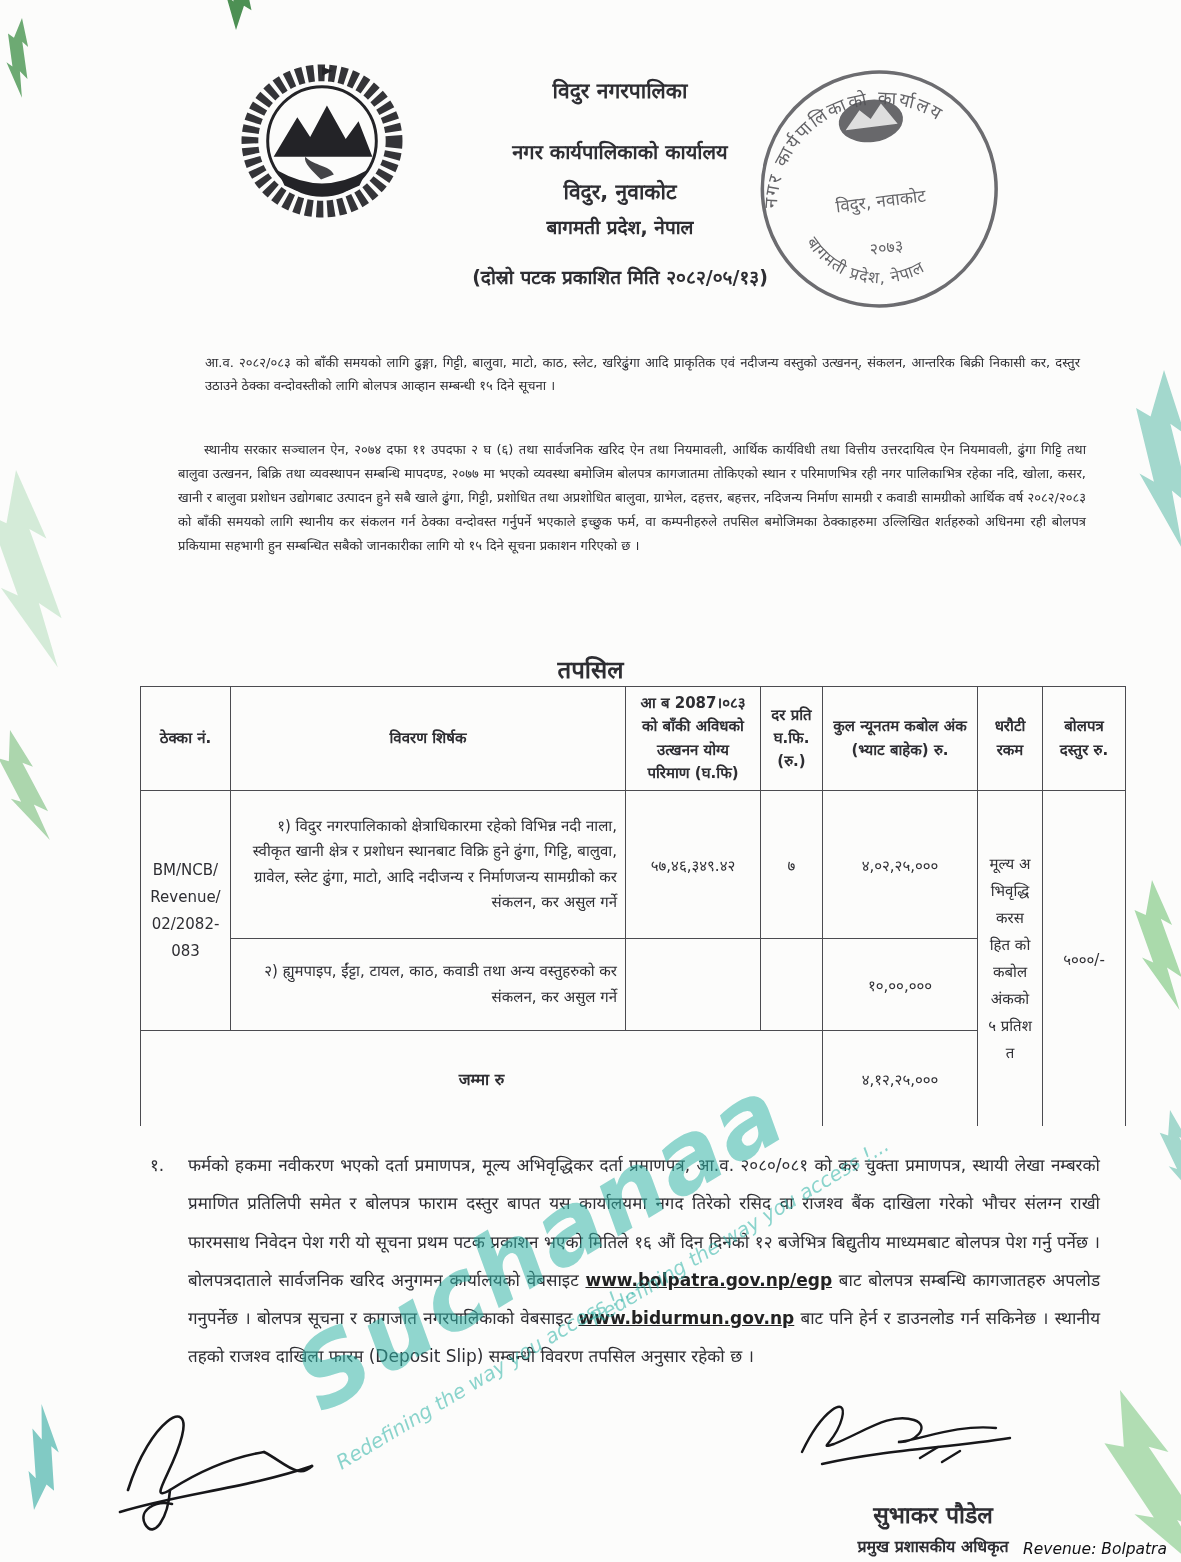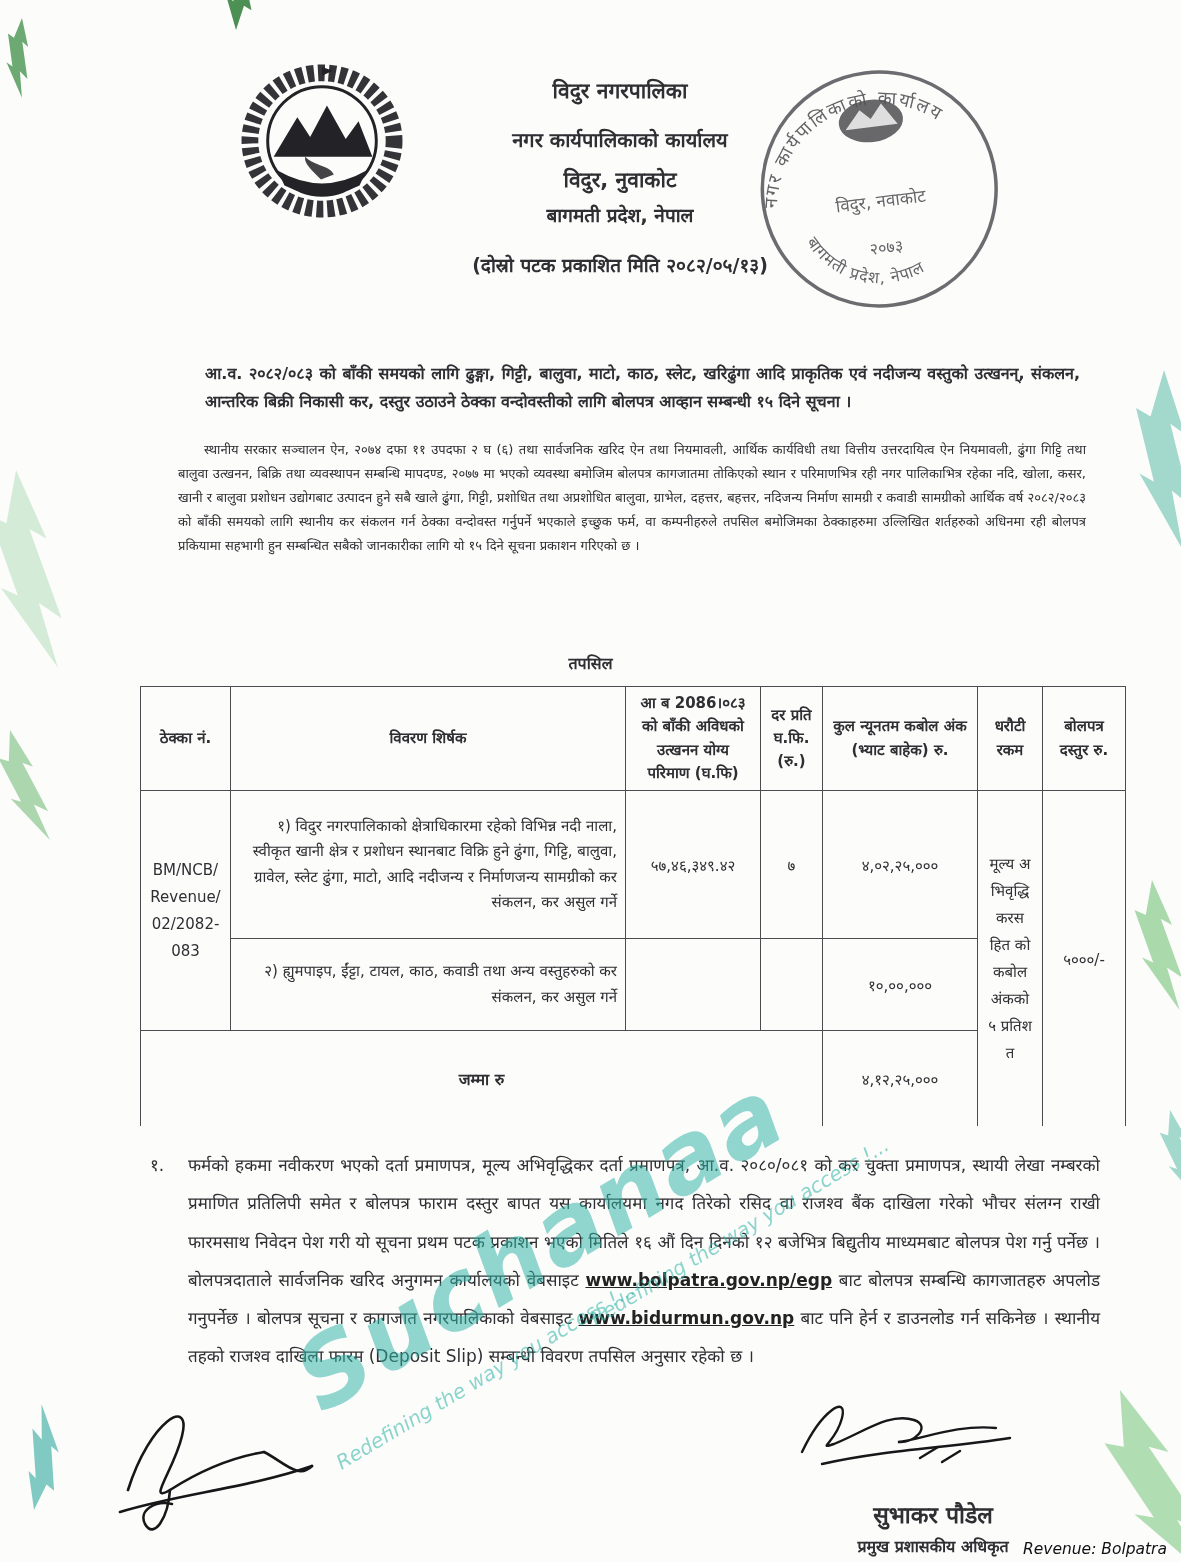--- a/index.html
+++ b/index.html
@@ -20,36 +20,36 @@
     position:absolute;transform:rotate(-31deg);transform-origin:0 50%;
     font-size:20px;font-style:italic;color:rgba(44,178,165,0.55);
     pointer-events:none;white-space:nowrap;z-index:3;
   }
   .wm-tag1{left:592px;top:1308px;}
   .wm-tag2{left:338px;top:1452px;}
   
   .logo-wrap{position:absolute;left:238px;top:60px;width:168px;height:160px;}
   .stamp-wrap{position:absolute;left:748px;top:56px;width:262px;height:262px;transform:rotate(-7deg);opacity:.88;pointer-events:none;z-index:2;}
   .header-center{position:absolute;left:370px;top:76px;width:500px;text-align:center;z-index:1;}
-  .h-muni{font-size:21px;font-weight:700;margin-bottom:22px;}
+  .h-muni{font-size:21px;font-weight:700;margin-bottom:34px;}
   .h-office{font-size:20px;font-weight:700;margin-bottom:12px;}
   .h-loc{font-size:21px;font-weight:700;margin-bottom:9px;}
   .h-prov{font-size:19px;font-weight:700;margin-bottom:24px;}
   .h-pub{font-size:19px;font-weight:700;margin-bottom:9px;}
   .h-ebid{font-size:19px;font-weight:700;letter-spacing:.5px;}
   
   .notice-title{
-    position:absolute;left:205px;top:360px;width:875px;z-index:1;
-    font-size:16px;font-weight:700;line-height:1.75;text-align:justify;
+    position:absolute;left:205px;top:352px;width:875px;z-index:1;
+    font-size:13px;font-weight:400;line-height:1.75;text-align:justify;
   }
   .notice-body{
     position:absolute;left:178px;top:438px;width:908px;z-index:1;
     font-size:13px;line-height:1.85;text-align:justify;text-indent:26px;
   }
-  .table-caption{position:absolute;left:0;top:652px;width:1181px;text-align:center;font-size:16px;font-weight:700;z-index:1;}
+  .table-caption{position:absolute;left:0;top:652px;width:1181px;text-align:center;font-size:24px;font-weight:700;z-index:1;}
   
   .table-wrap{position:absolute;left:140px;top:686px;width:987px;height:440px;overflow:hidden;z-index:1;}
   table.tender{border-collapse:collapse;width:985px;table-layout:fixed;font-size:15px;color:#2e2e33;}
   table.tender th,table.tender td{border:1.6px solid #4b4b50;padding:5px 8px;vertical-align:middle;overflow:hidden;}
   table.tender th{font-weight:600;text-align:center;line-height:1.55;}
   td.desc{line-height:1.7;text-align:right;vertical-align:top;padding-top:10px;}
   td.num{text-align:center;}
   td.ctr{text-align:center;word-break:break-all;line-height:1.8;}
   td.total-label{text-align:center;font-weight:700;font-size:16px;}
   tr.hdr{height:96px;}
@@ -148,21 +148,21 @@
           <col style="width:135px">
         <col style="width:62px">
           <col style="width:155px">
           <col style="width:65px">
           <col style="width:83px">
       </colgroup>
       <tbody>
           <tr class="hdr">
         <th>ठेक्का नं.</th>
         <th>विवरण शिर्षक</th>
-        <th>आ ब 2086।०८३ को बाँकी अविधको उत्खनन योग्य परिमाण (घ.फि)</th>
+        <th>आ ब 2087।०८३ को बाँकी अविधको उत्खनन योग्य परिमाण (घ.फि)</th>
         <th>दर प्रति घ.फि. (रु.)</th>
         <th>कुल न्यूनतम कबोल अंक (भ्याट बाहेक) रु.</th>
         <th>धरौटी रकम</th>
         <th>बोलपत्र दस्तुर रु.</th>
       </tr>
       <tr class="r1">
         <td class="ctr" rowspan="2">BM/NCB/Revenue/02/2082-083</td>
         <td class="desc">१) विदुर नगरपालिकाको क्षेत्राधिकारमा रहेको विभिन्न नदी नाला, स्वीकृत खानी क्षेत्र र प्रशोधन स्थानबाट विक्रि हुने ढुंगा, गिट्टि, बालुवा, ग्रावेल, स्लेट ढुंगा, माटो, आदि नदीजन्य र निर्माणजन्य सामग्रीको कर संकलन, कर असुल गर्ने</td>
         <td class="num">५७,४६,३४९.४२</td>
         <td class="num">७</td>

